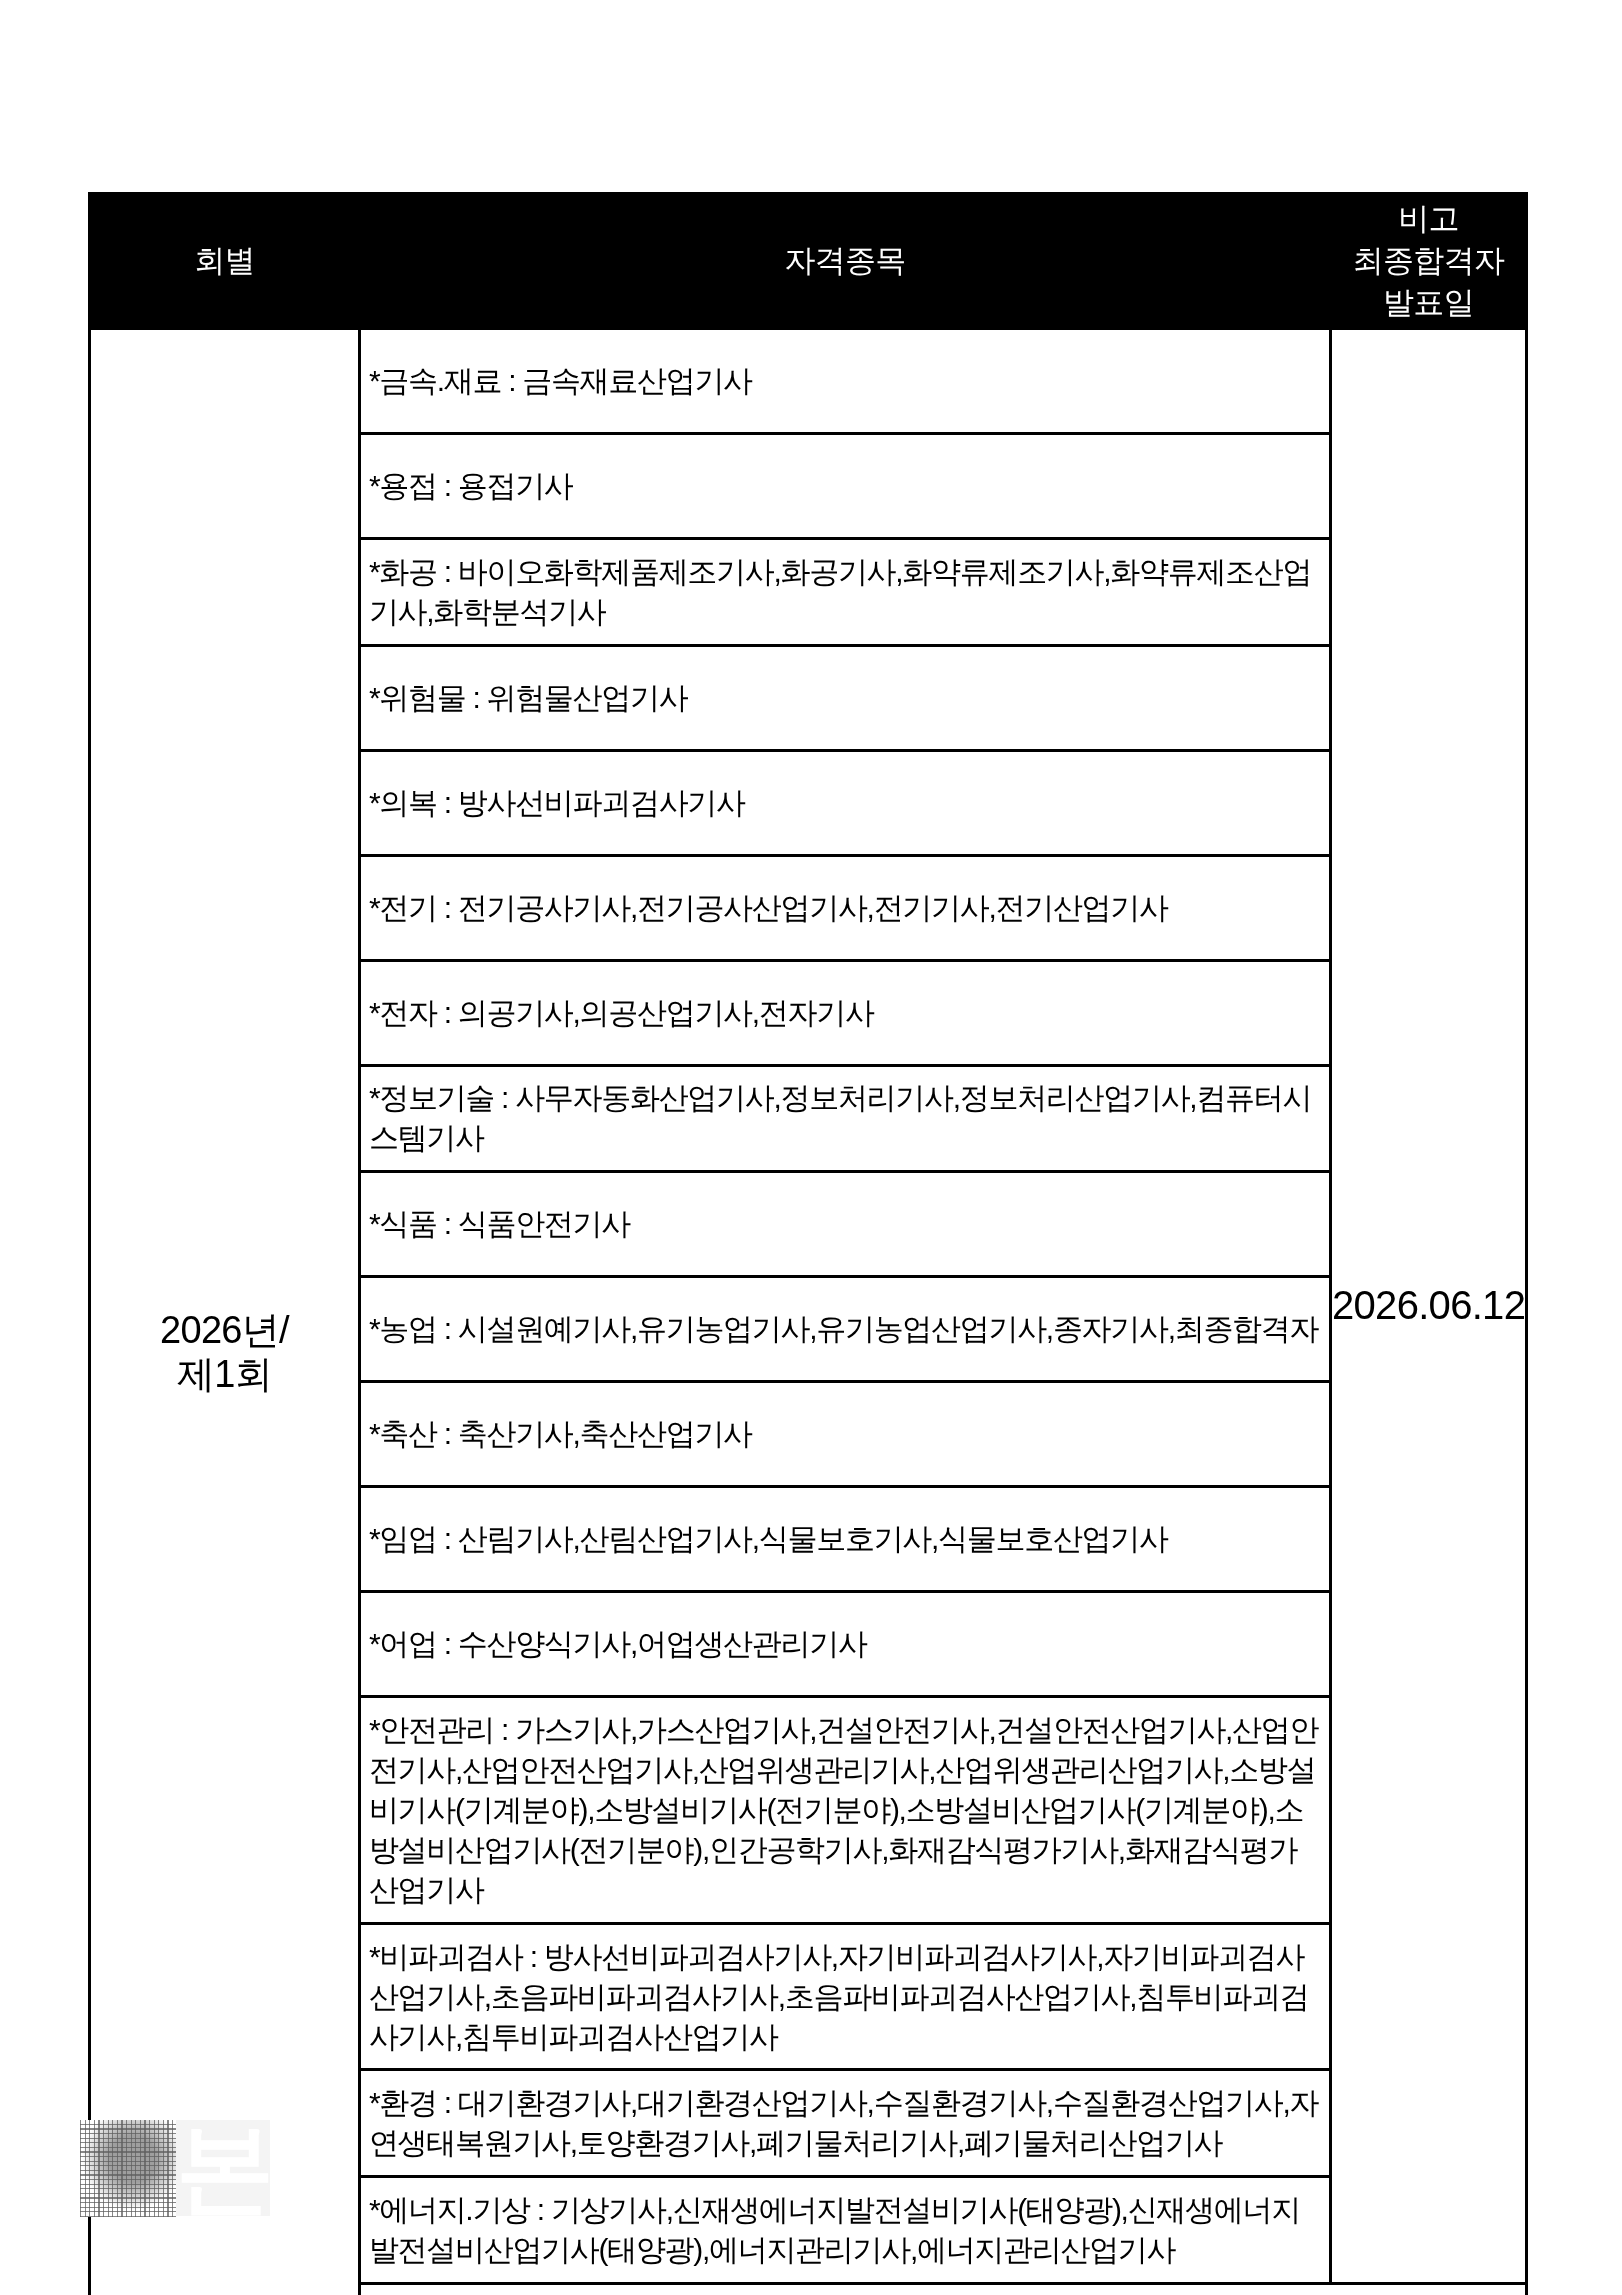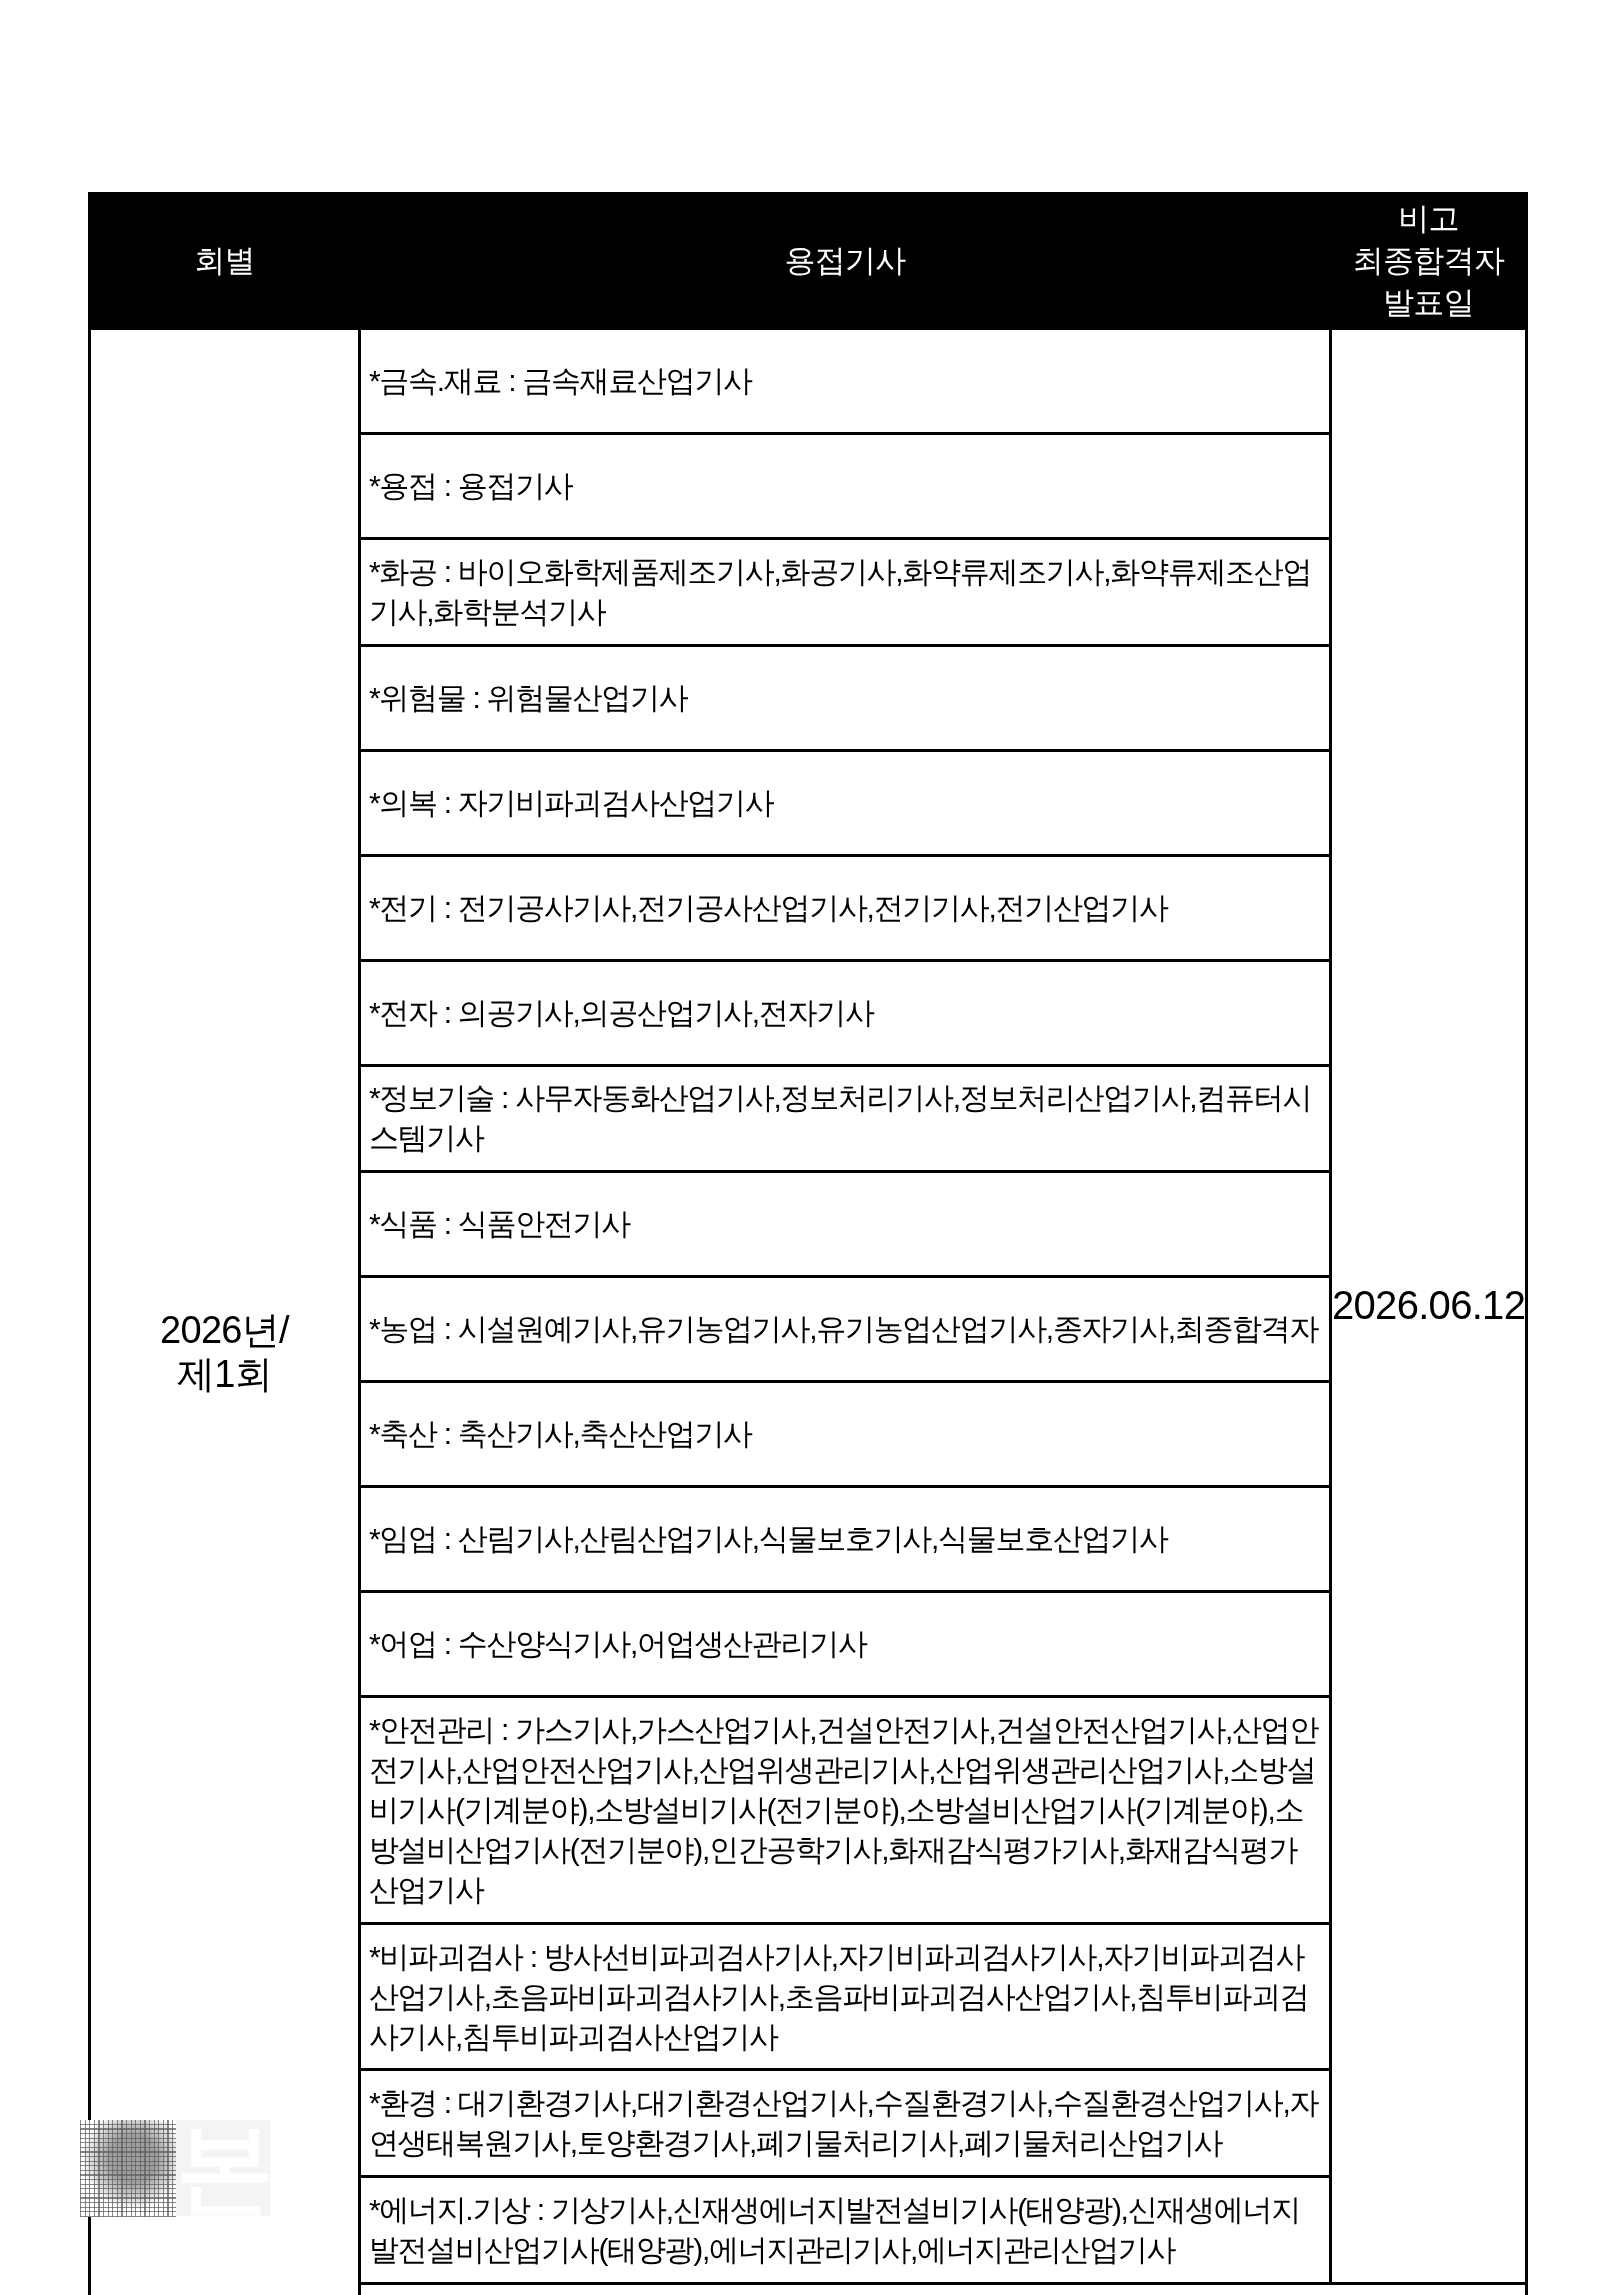--- a/index.html
+++ b/index.html
@@ -101,42 +101,42 @@
 
 <table class="doc-table">
   <colgroup>
     <col style="width:270px">
     <col style="width:971px">
     <col style="width:196px">
   </colgroup>
   <tbody>
       <tr>
     <th>회별</th>
-    <th>용접기사</th>
+    <th>자격종목</th>
     <th>비고
 최종합격자
 발표일</th>
   </tr>
   <tr>
     <td class="session-cell" rowspan="18">2026년/
 제1회</td>
     <td class="cat-cell">*금속.재료 : 금속재료산업기사</td>
     <td class="date-cell" rowspan="17">2026.06.12</td>
   </tr>
   <tr>
         <td class="cat-cell">*용접 : 용접기사</td>
       </tr>
   <tr>
         <td class="cat-cell">*화공 : 바이오화학제품제조기사,화공기사,화약류제조기사,화약류제조산업기사,화학분석기사</td>
       </tr>
   <tr>
         <td class="cat-cell">*위험물 : 위험물산업기사</td>
       </tr>
   <tr>
-        <td class="cat-cell">*의복 : 자기비파괴검사산업기사</td>
+        <td class="cat-cell">*의복 : 방사선비파괴검사기사</td>
       </tr>
   <tr>
         <td class="cat-cell">*전기 : 전기공사기사,전기공사산업기사,전기기사,전기산업기사</td>
       </tr>
   <tr>
         <td class="cat-cell">*전자 : 의공기사,의공산업기사,전자기사</td>
       </tr>
   <tr>
         <td class="cat-cell">*정보기술 : 사무자동화산업기사,정보처리기사,정보처리산업기사,컴퓨터시스템기사</td>
       </tr>

